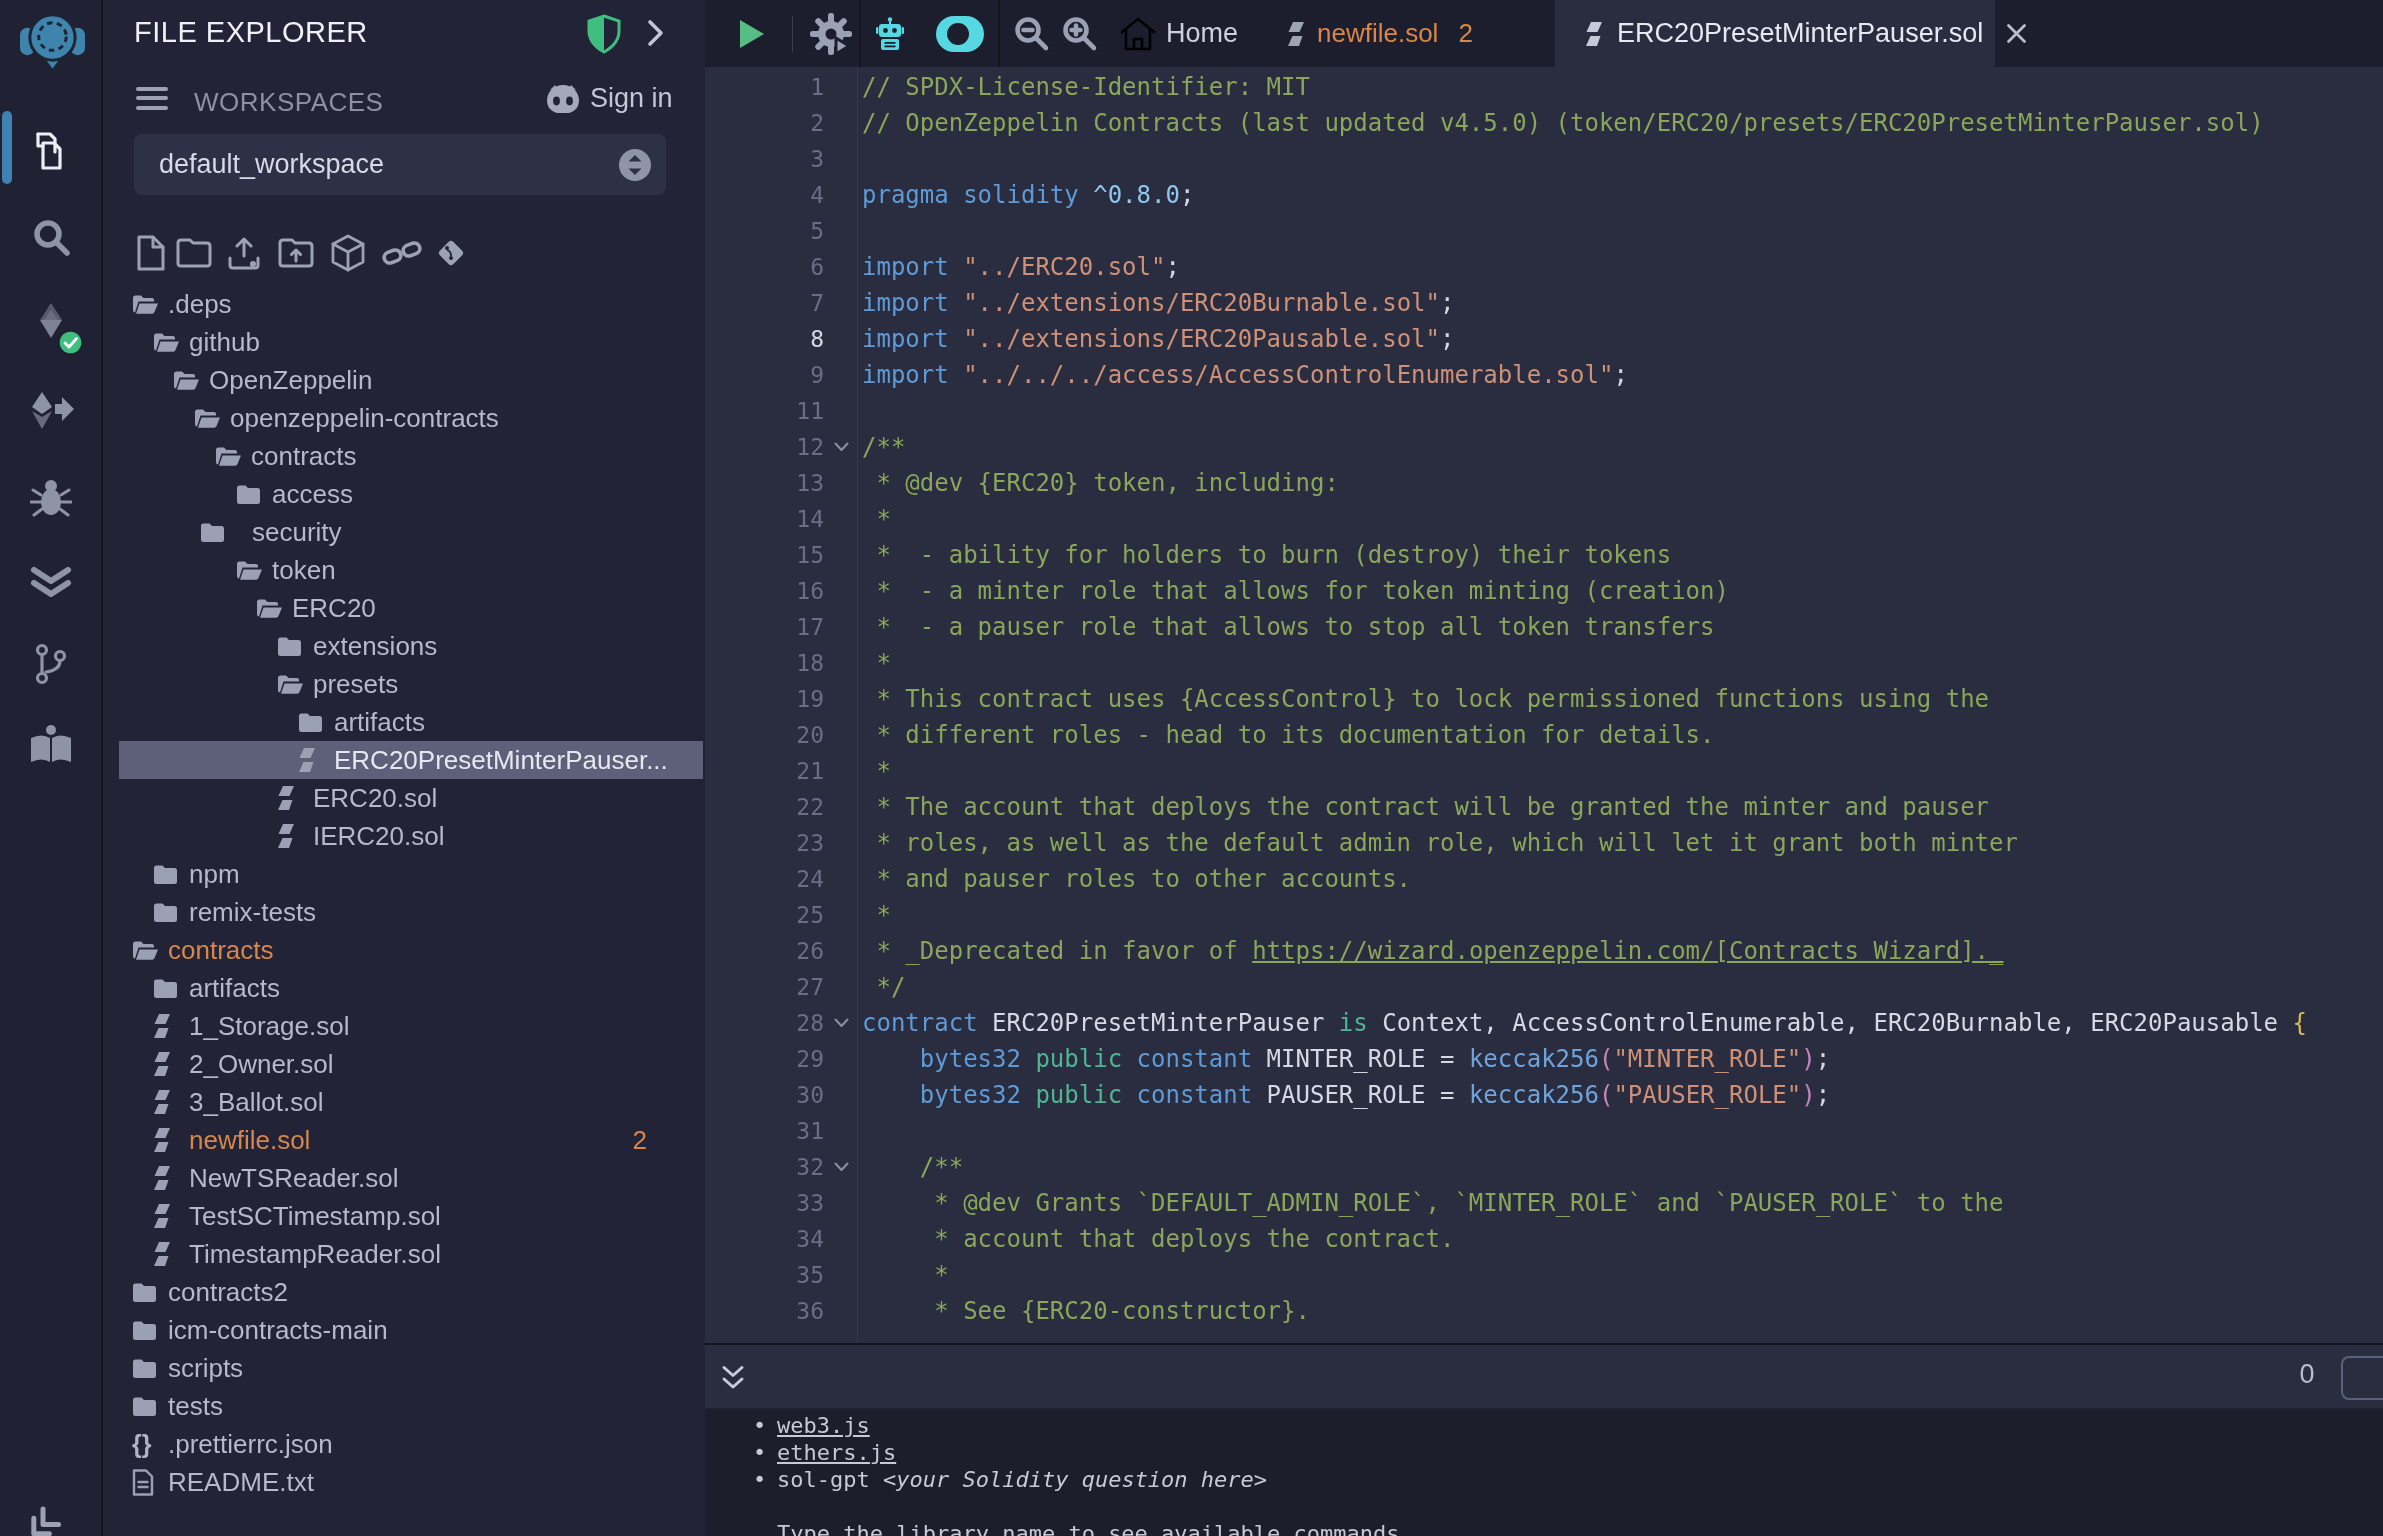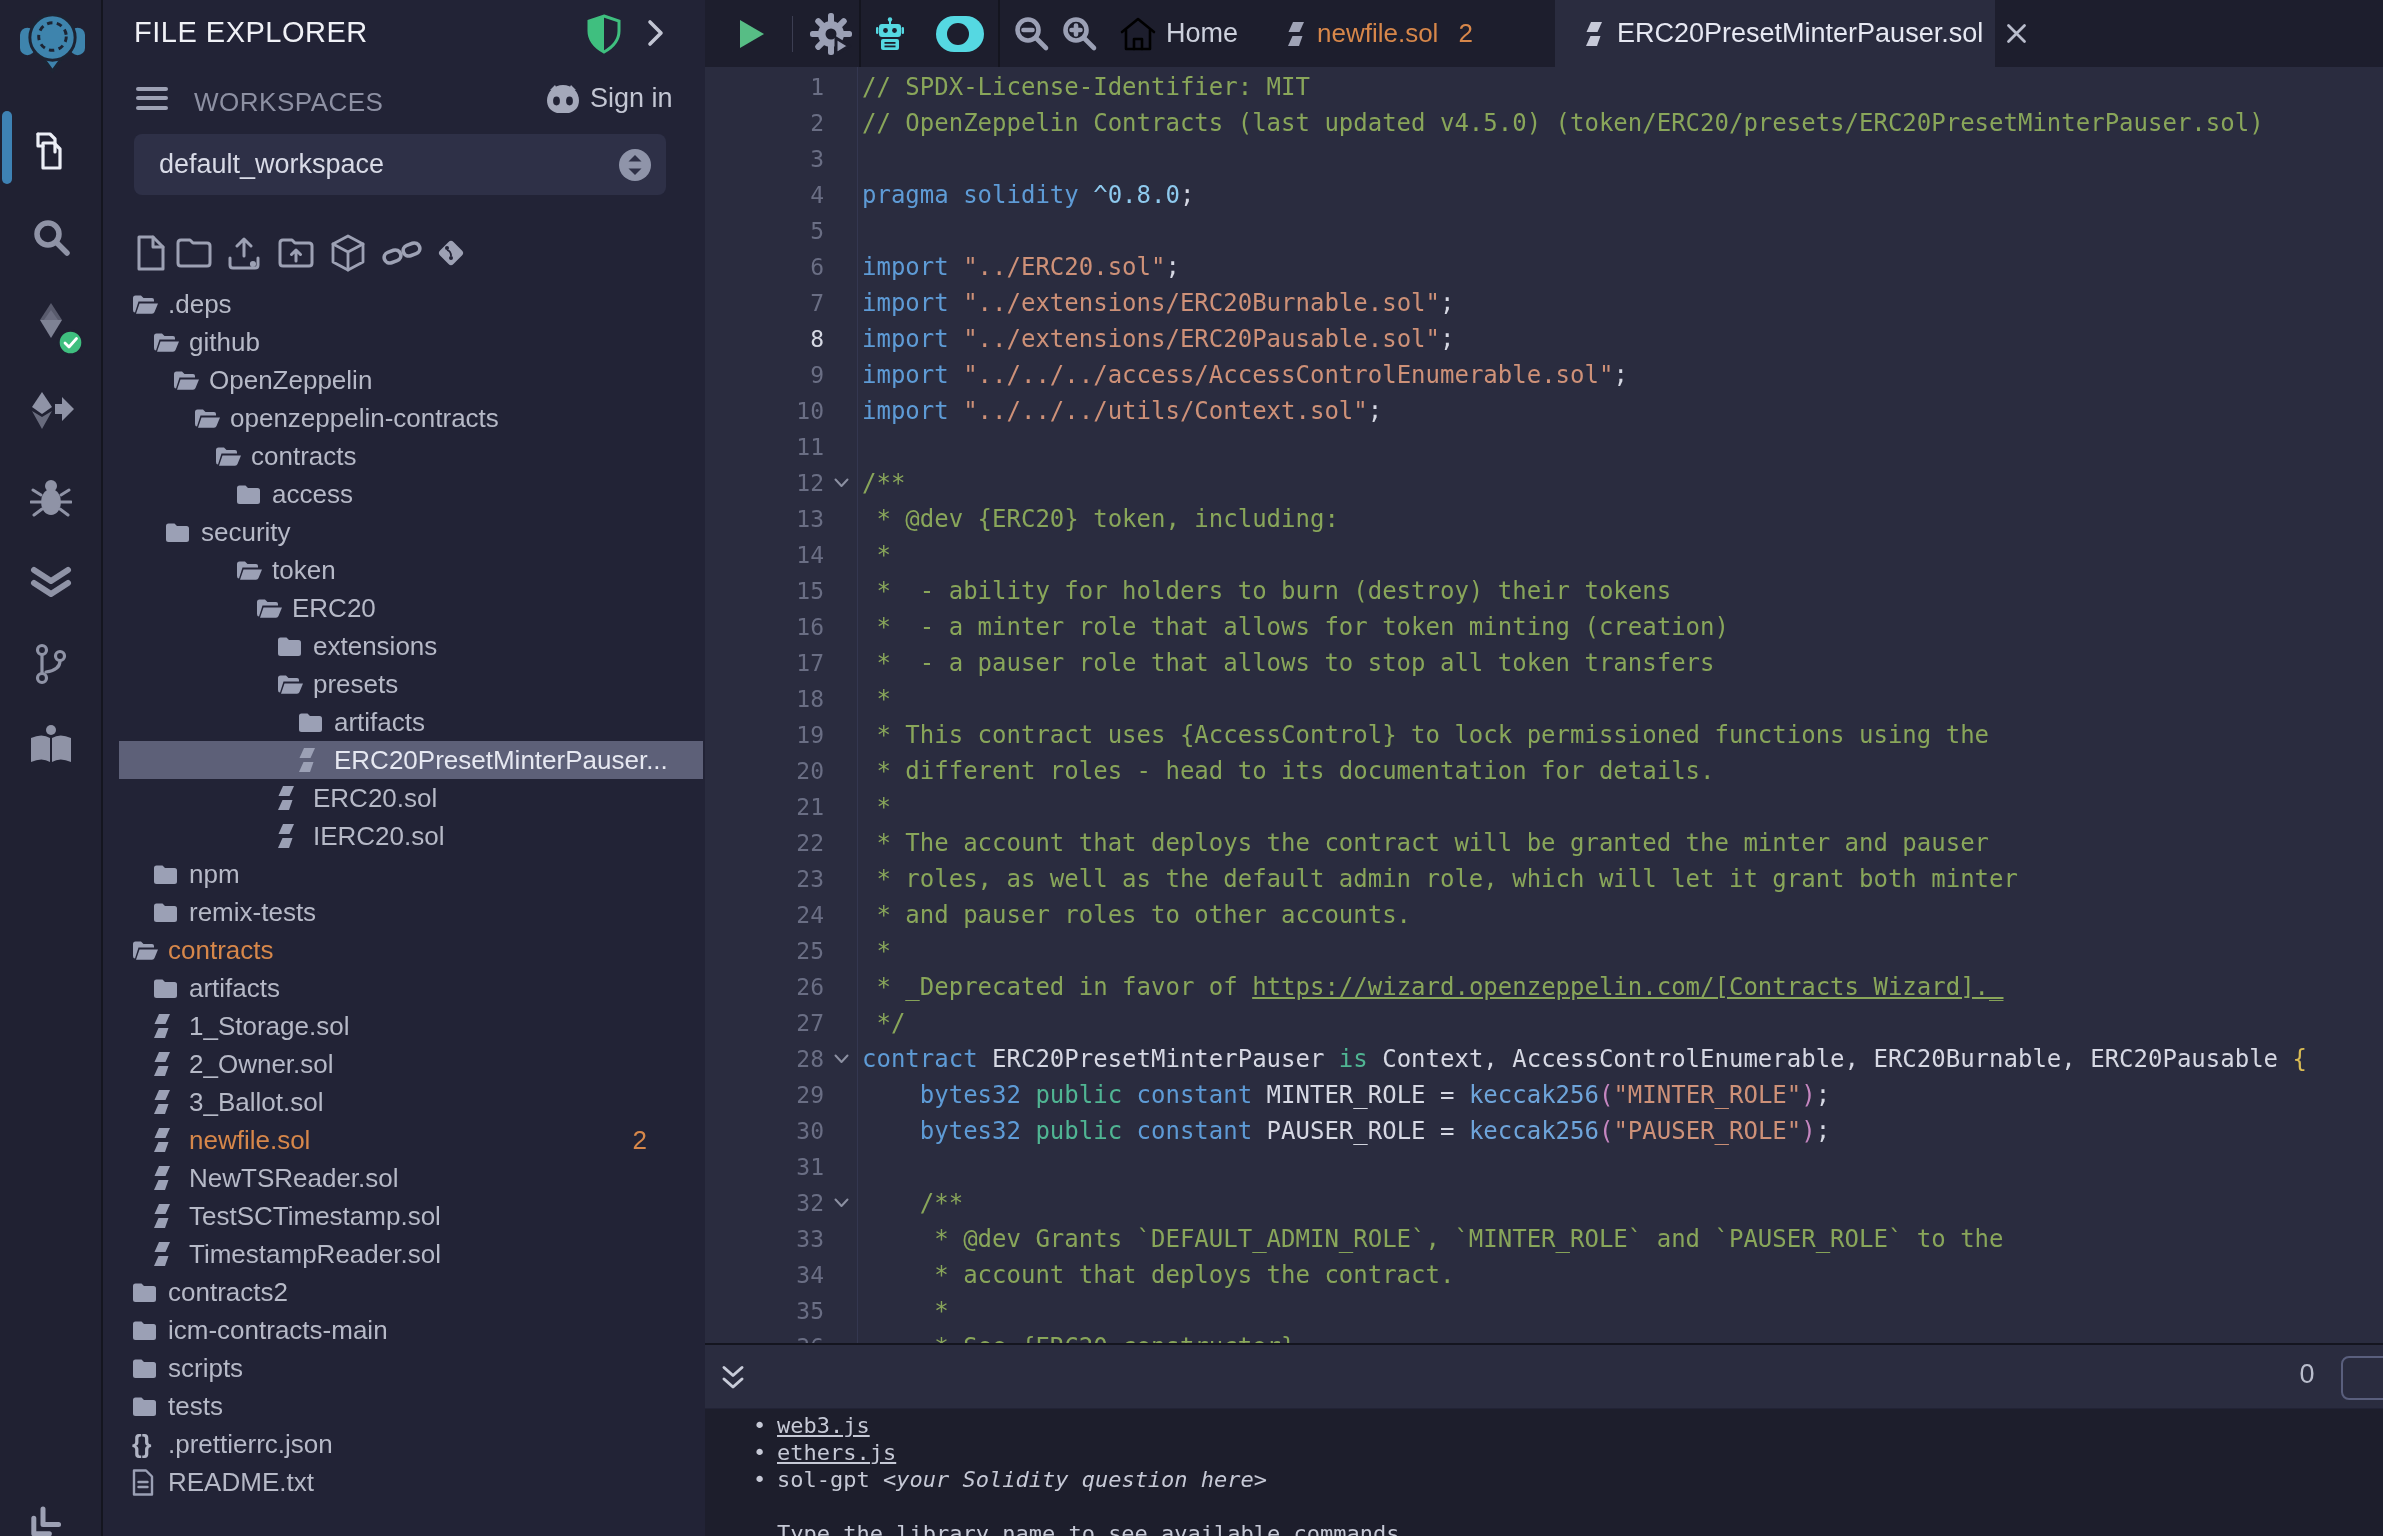--- a/index.html
+++ b/index.html
@@ -338,21 +338,21 @@
         <span>contracts</span>
       </div>
       <div class="tree-row" style="padding-left: 133px;">
         <span class="t-icon">
           <svg width="24" height="20" viewBox="0 0 24 20">
             <path fill="currentColor" d="M1 4q0-2.5 2.5-2.5h6L12 4h9.5Q24 4 24 6.5v11q0 2.5-2.5 2.5h-18Q1 20 1 17.5z"></path>
           </svg>
         </span>
         <span>access</span>
       </div>
-      <div class="tree-row" style="padding-left: 62px;">
+      <div class="tree-row" style="padding-left: 97px; gap: 16px;">
         <span class="t-icon">
           <svg width="24" height="20" viewBox="0 0 24 20">
             <path fill="currentColor" d="M1 4q0-2.5 2.5-2.5h6L12 4h9.5Q24 4 24 6.5v11q0 2.5-2.5 2.5h-18Q1 20 1 17.5z"></path>
           </svg>
         </span>
         <span>security</span>
       </div>
       <div class="tree-row" style="padding-left: 133px;">
         <span class="t-icon">
           <svg width="26" height="20" viewBox="0 0 26 20">
@@ -668,21 +668,20 @@
   <div id="code">
       <div class="cl"><span class="num">1</span><span class="fold"></span><span class="src"><span class="tk-c">// SPDX-License-Identifier: MIT</span></span></div>
       <div class="cl"><span class="num">2</span><span class="fold"></span><span class="src"><span class="tk-c">// OpenZeppelin Contracts (last updated v4.5.0) (token/ERC20/presets/ERC20PresetMinterPauser.sol)</span></span></div>
       <div class="cl"><span class="num">3</span><span class="fold"></span><span class="src"></span></div>
       <div class="cl"><span class="num">4</span><span class="fold"></span><span class="src"><span class="tk-k">pragma</span><span class="tk-w"> </span><span class="tk-k">solidity</span><span class="tk-w"> </span><span class="tk-n">^0.8.0</span><span class="tk-w">;</span></span></div>
       <div class="cl"><span class="num">5</span><span class="fold"></span><span class="src"></span></div>
       <div class="cl"><span class="num">6</span><span class="fold"></span><span class="src"><span class="tk-k">import</span><span class="tk-w"> </span><span class="tk-s">"../ERC20.sol"</span><span class="tk-w">;</span></span></div>
       <div class="cl"><span class="num">7</span><span class="fold"></span><span class="src"><span class="tk-k">import</span><span class="tk-w"> </span><span class="tk-s">"../extensions/ERC20Burnable.sol"</span><span class="tk-w">;</span></span></div>
       <div class="cl"><span class="num cur">8</span><span class="fold"></span><span class="src"><span class="tk-k">import</span><span class="tk-w"> </span><span class="tk-s">"../extensions/ERC20Pausable.sol"</span><span class="tk-w">;</span></span></div>
       <div class="cl"><span class="num">9</span><span class="fold"></span><span class="src"><span class="tk-k">import</span><span class="tk-w"> </span><span class="tk-s">"../../../access/AccessControlEnumerable.sol"</span><span class="tk-w">;</span></span></div>
-      <div class="cl"><span class="num">10</span><span class="fold"></span><span class="src"><span class="tk-k">import</span><span class="tk-w"> </span><span class="tk-s">"../../../utils/Context.sol"</span><span class="tk-w">;</span></span></div>
       <div class="cl"><span class="num">11</span><span class="fold"></span><span class="src"></span></div>
       <div class="cl"><span class="num">12</span><span class="fold"><svg width="15" height="10" viewBox="0 0 15 10" stroke="currentColor" fill="none" stroke-linecap="round" stroke-linejoin="round" stroke-width="2">
             <path d="M1.5 1.5 7.5 8l6-6.5"></path>
           </svg></span><span class="src"><span class="tk-c">/**</span></span></div>
       <div class="cl"><span class="num">13</span><span class="fold"></span><span class="src"><span class="tk-c"> * @dev {ERC20} token, including:</span></span></div>
       <div class="cl"><span class="num">14</span><span class="fold"></span><span class="src"><span class="tk-c"> *</span></span></div>
       <div class="cl"><span class="num">15</span><span class="fold"></span><span class="src"><span class="tk-c"> *  - ability for holders to burn (destroy) their tokens</span></span></div>
       <div class="cl"><span class="num">16</span><span class="fold"></span><span class="src"><span class="tk-c"> *  - a minter role that allows for token minting (creation)</span></span></div>
       <div class="cl"><span class="num">17</span><span class="fold"></span><span class="src"><span class="tk-c"> *  - a pauser role that allows to stop all token transfers</span></span></div>
       <div class="cl"><span class="num">18</span><span class="fold"></span><span class="src"><span class="tk-c"> *</span></span></div>

